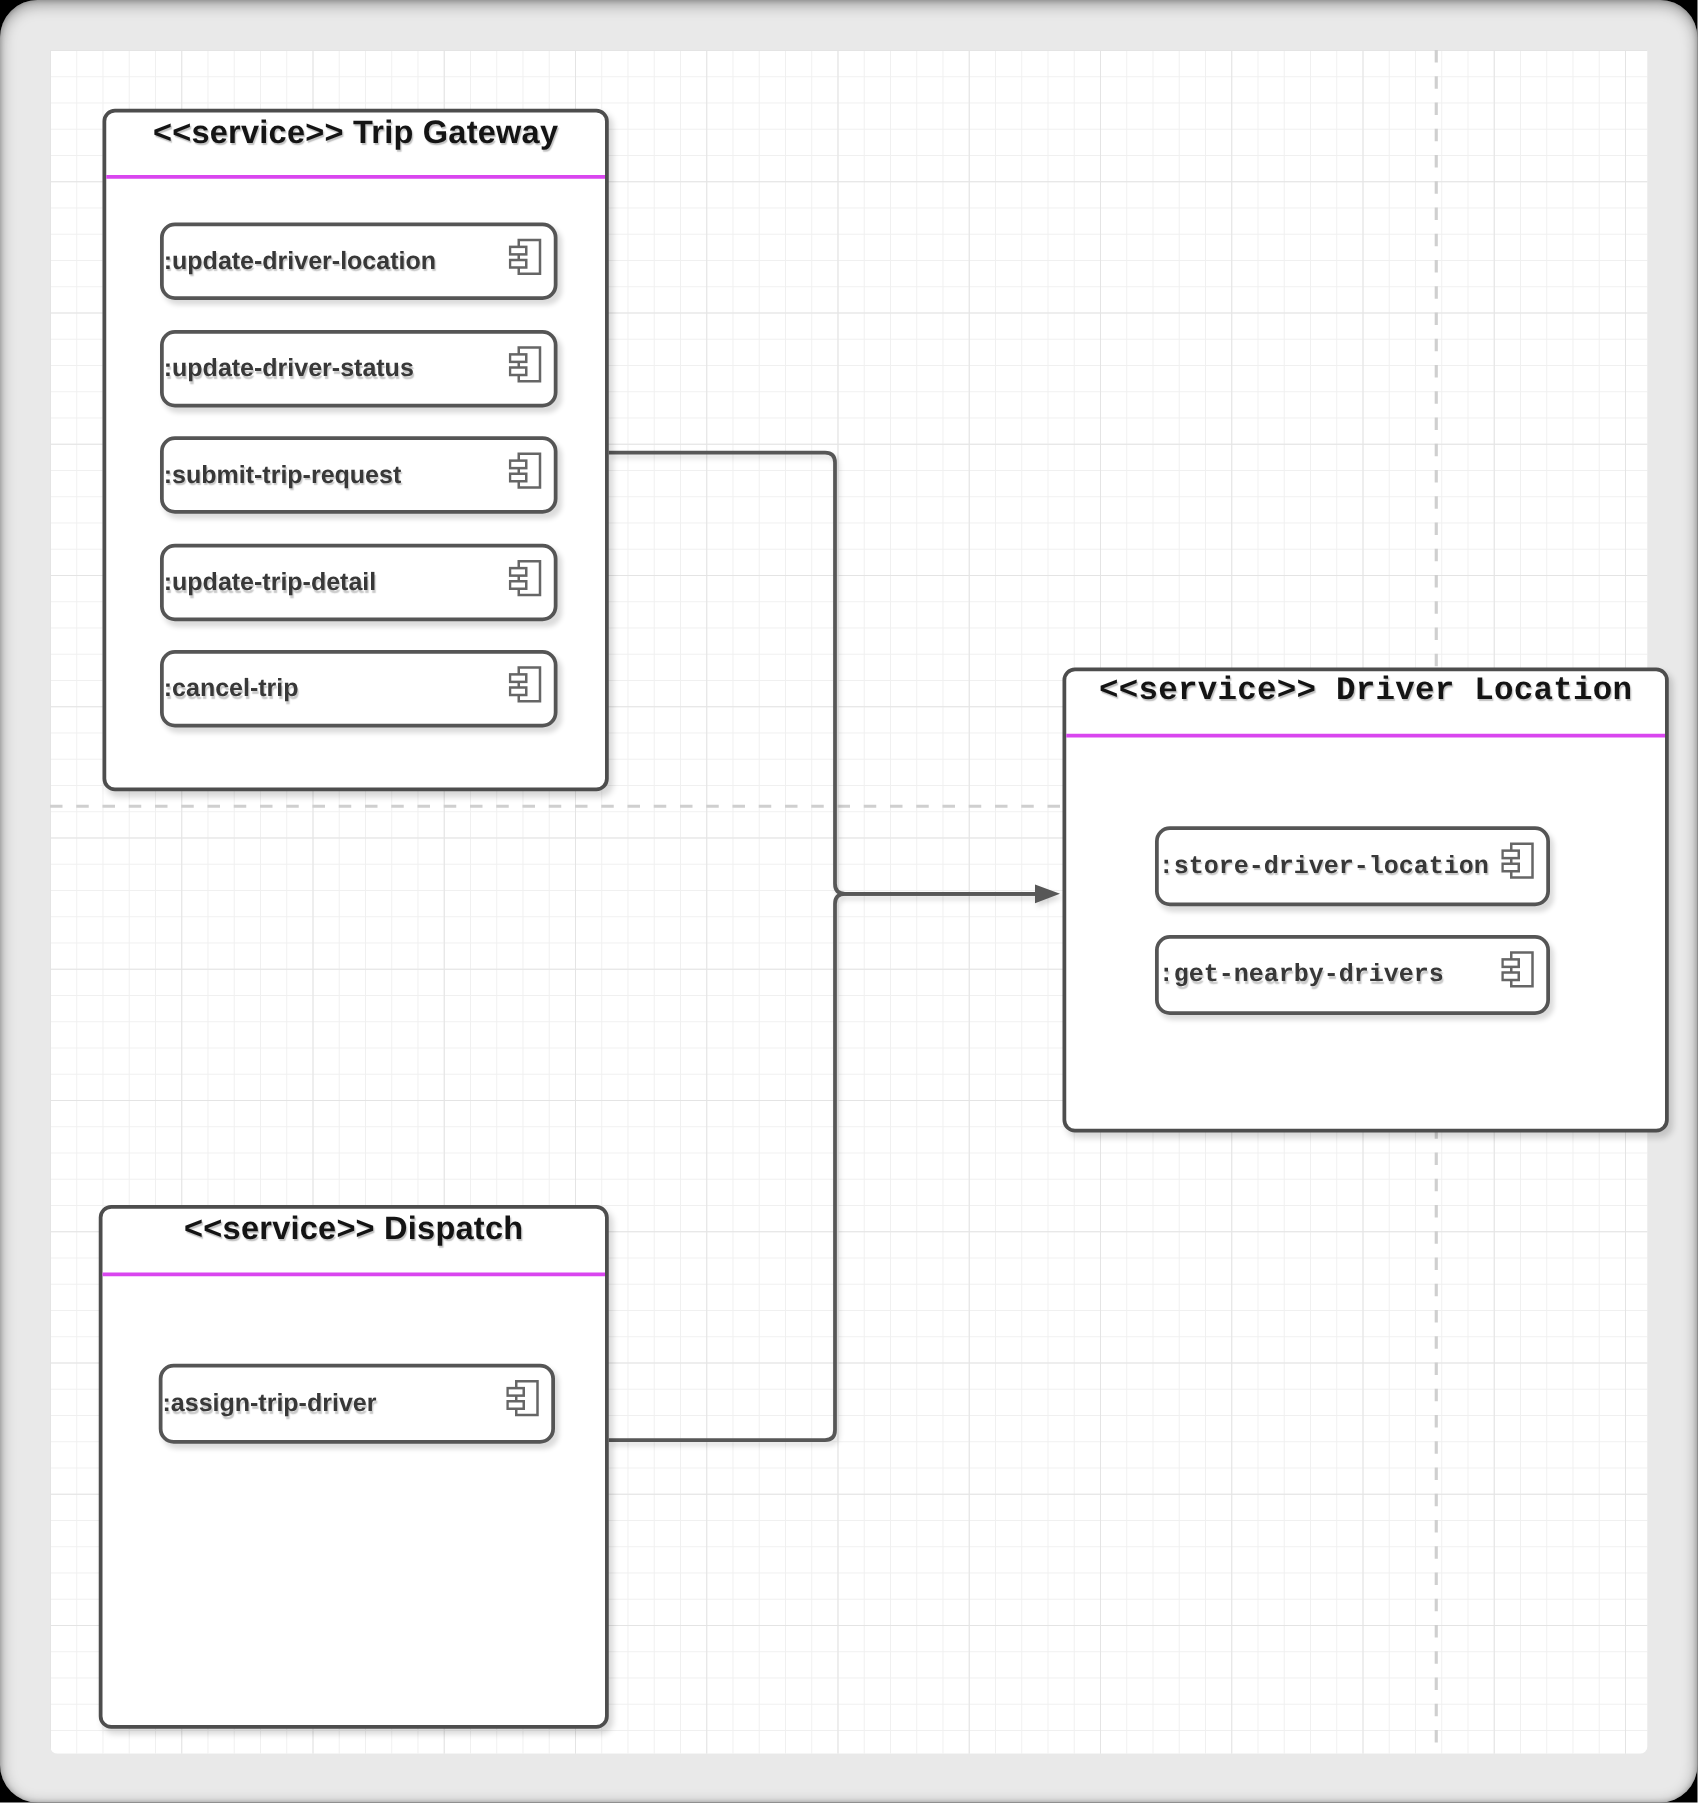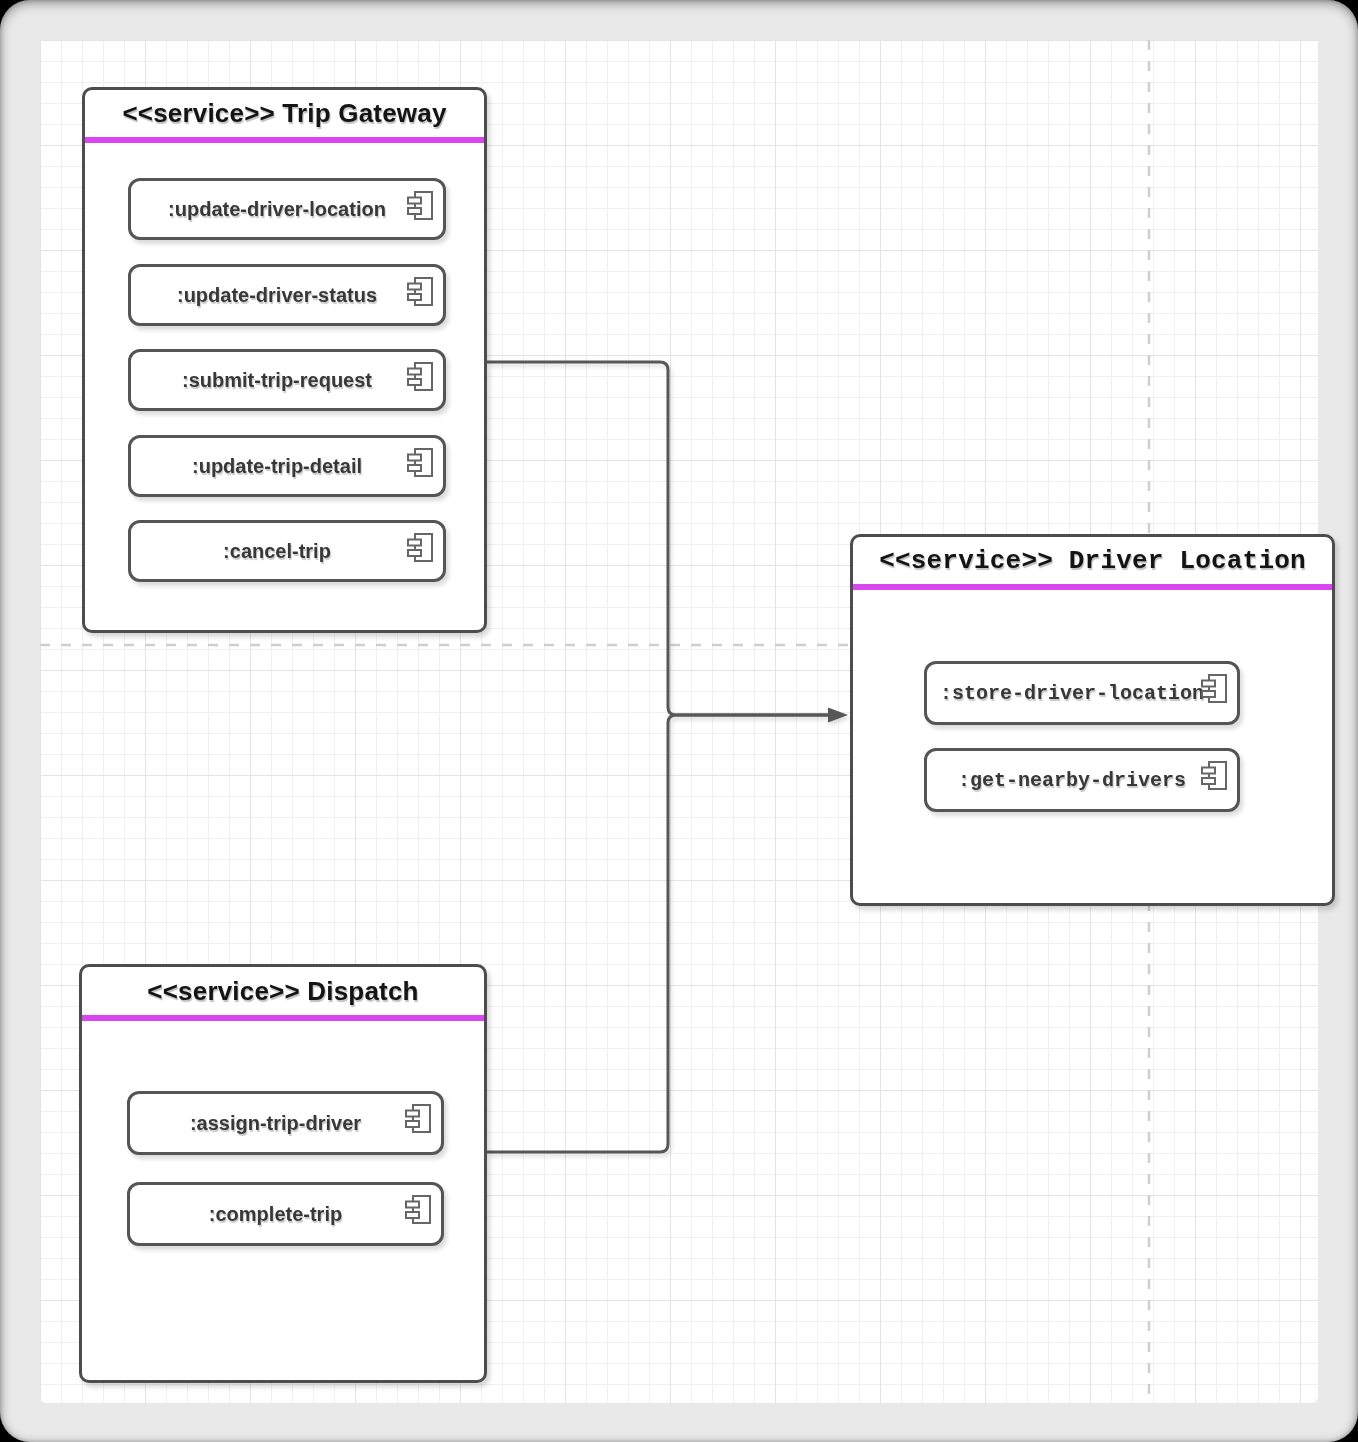--- a/index.html
+++ b/index.html
@@ -23,34 +23,34 @@
     background-size:105px 105px,105px 105px,21px 21px,21px 21px;
     border-radius:0 0 6px 6px;
   }
   svg.layer{position:absolute;left:0;top:0;}
   .edges{filter:drop-shadow(2px 3px 2px rgba(0,0,0,.15));}
   .service{
     position:absolute;background:#fff;border:3px solid #4d4d4d;border-radius:10px;
     box-sizing:border-box;box-shadow:3px 4px 5px rgba(0,0,0,.16);
   }
   .service-title{
-    border-bottom:6px solid #d946ef;display:flex;align-items:center;justify-content:center;
+    border-bottom:3px solid #d946ef;display:flex;justify-content:center;
     font-weight:bold;font-size:26px;color:#141414;letter-spacing:.2px;
     text-shadow:1px 2px 1px rgba(0,0,0,.25);box-sizing:border-box;
   }
   #svc-trip-gateway{left:42px;top:47px;width:405px;height:546px;}
   #svc-trip-gateway .service-title{height:53px;}
   #svc-driver-location{left:810px;top:494px;width:485px;height:372px;font-family:Liberation Mono, monospace;}
   #svc-driver-location .service-title{height:53px;}
   #svc-dispatch{left:39px;top:924px;width:408px;height:419px;}
   #svc-dispatch .service-title{height:54px;}
   .component{
     position:absolute;background:#fff;border:3px solid #555;border-radius:12px;
     box-sizing:border-box;box-shadow:3px 4px 4px rgba(0,0,0,.14);
-    display:flex;align-items:center;justify-content:center;padding-right:20px;
+    display:flex;align-items:center;justify-content:flex-start;padding-right:20px;
   }
   .component .label{
     font-weight:bold;font-size:20px;color:#383838;white-space:nowrap;
     text-shadow:1px 2px 1px rgba(0,0,0,.22);
   }
   .comp-icon{position:absolute;top:9px;right:9px;}
   #svc-trip-gateway .component{left:43px;width:318px;height:62px;}
   #svc-driver-location .component{left:43px;width:316px;height:64px;margin-left:28px;}
   #svc-dispatch .component{left:45px;width:317px;height:64px;}
 </style>
@@ -143,24 +143,16 @@
         <span>&lt;&lt;service&gt;&gt; Dispatch</span>
       </header>
       <div class="component" style="top:124px">
         <span class="label">:assign-trip-driver</span>
         <svg class="comp-icon" width="27" height="31" viewBox="0 0 27 31">
           <rect x="8" y="2" width="17" height="27" fill="#fff" stroke="#666" stroke-width="2"></rect>
           <rect x="1" y="7.5" width="13" height="6" fill="#fff" stroke="#666" stroke-width="2"></rect>
           <rect x="1" y="18" width="13" height="6" fill="#fff" stroke="#666" stroke-width="2"></rect>
         </svg>
       </div>
-      <div class="component" style="top:215px">
-        <span class="label">:complete-trip</span>
-        <svg class="comp-icon" width="27" height="31" viewBox="0 0 27 31">
-          <rect x="8" y="2" width="17" height="27" fill="#fff" stroke="#666" stroke-width="2"></rect>
-          <rect x="1" y="7.5" width="13" height="6" fill="#fff" stroke="#666" stroke-width="2"></rect>
-          <rect x="1" y="18" width="13" height="6" fill="#fff" stroke="#666" stroke-width="2"></rect>
-        </svg>
-      </div>
     </section>
 
   </div>
 </div>
 
 </body></html>

